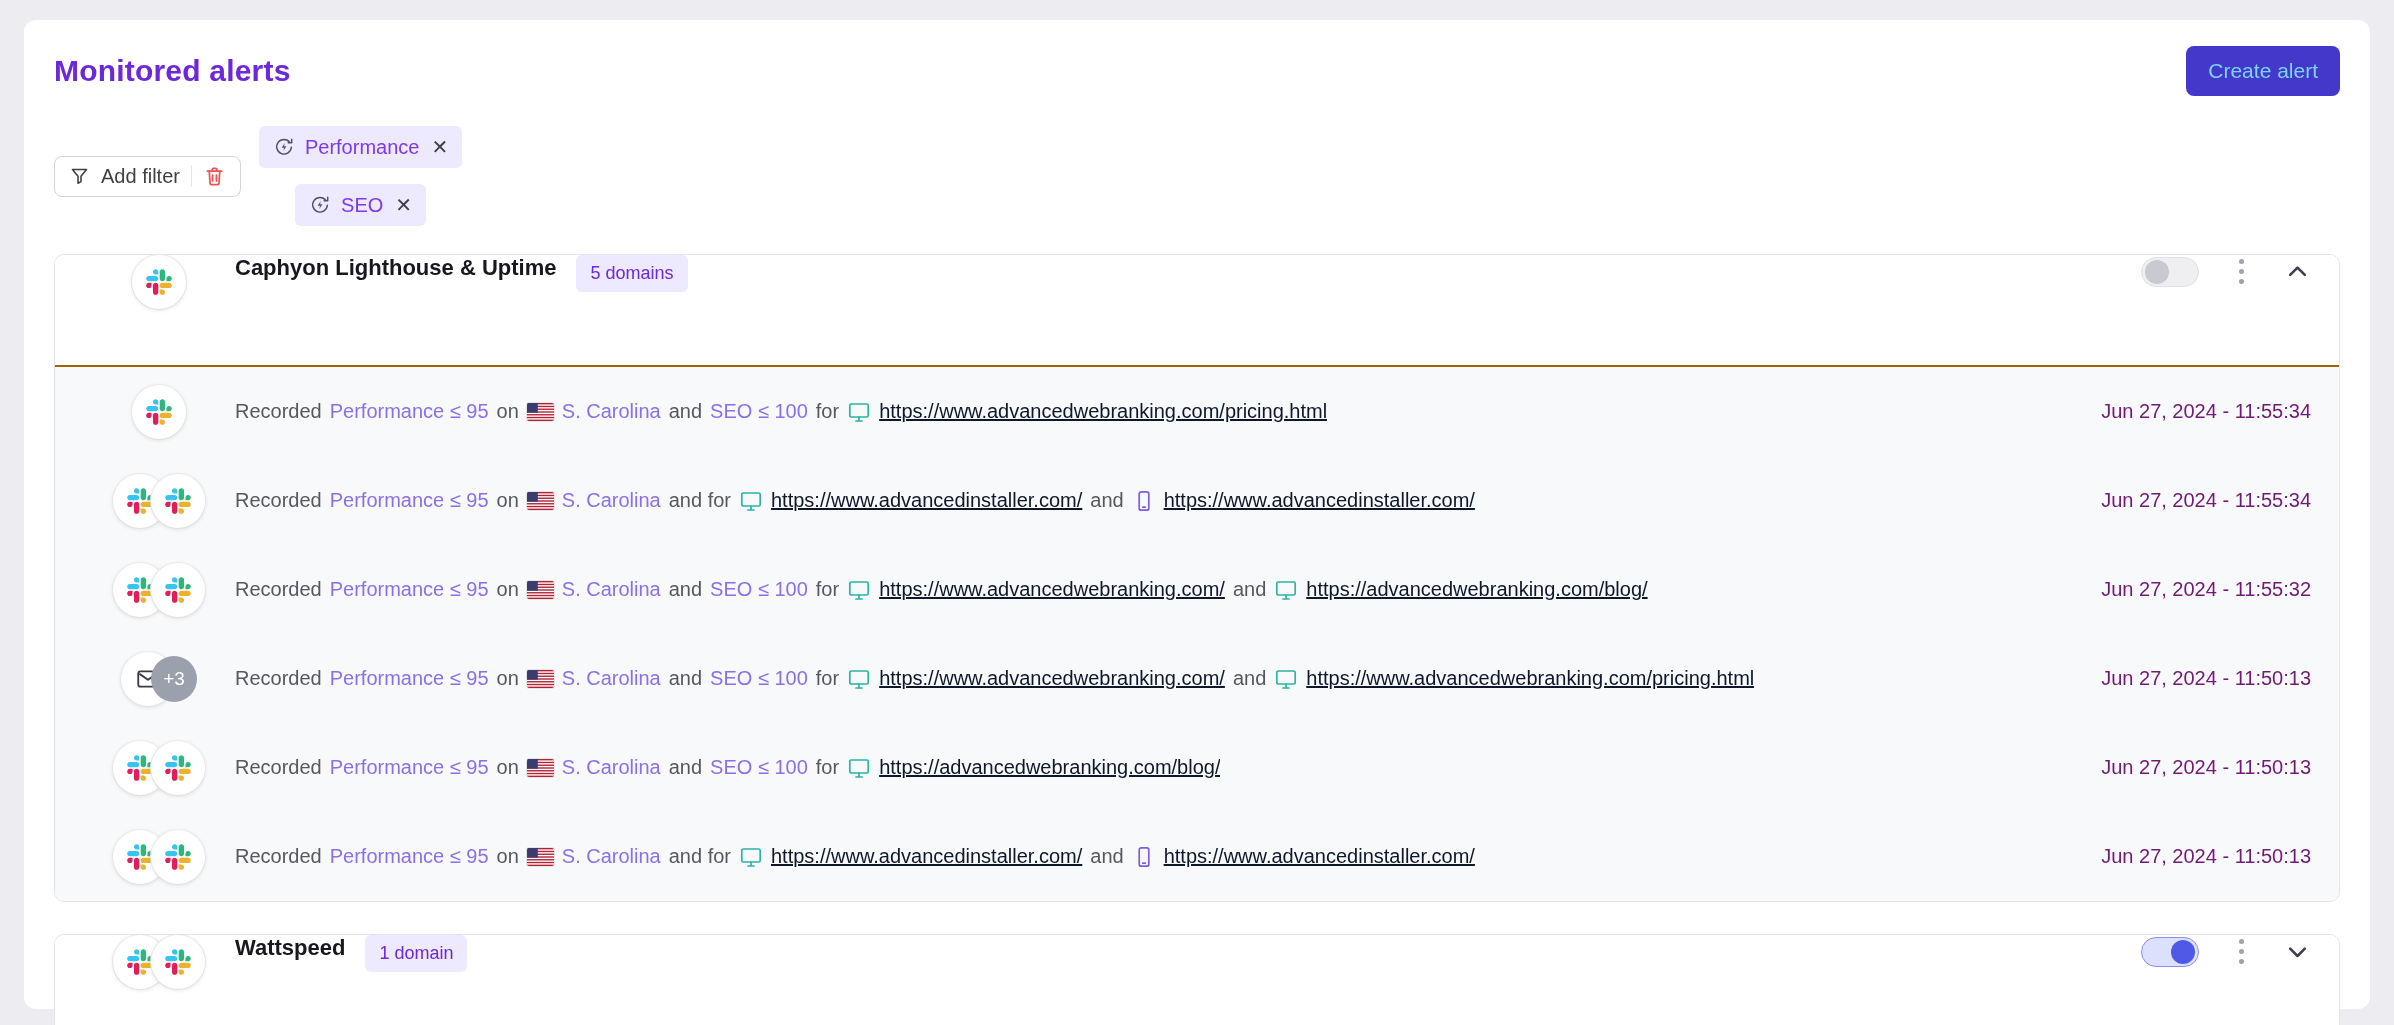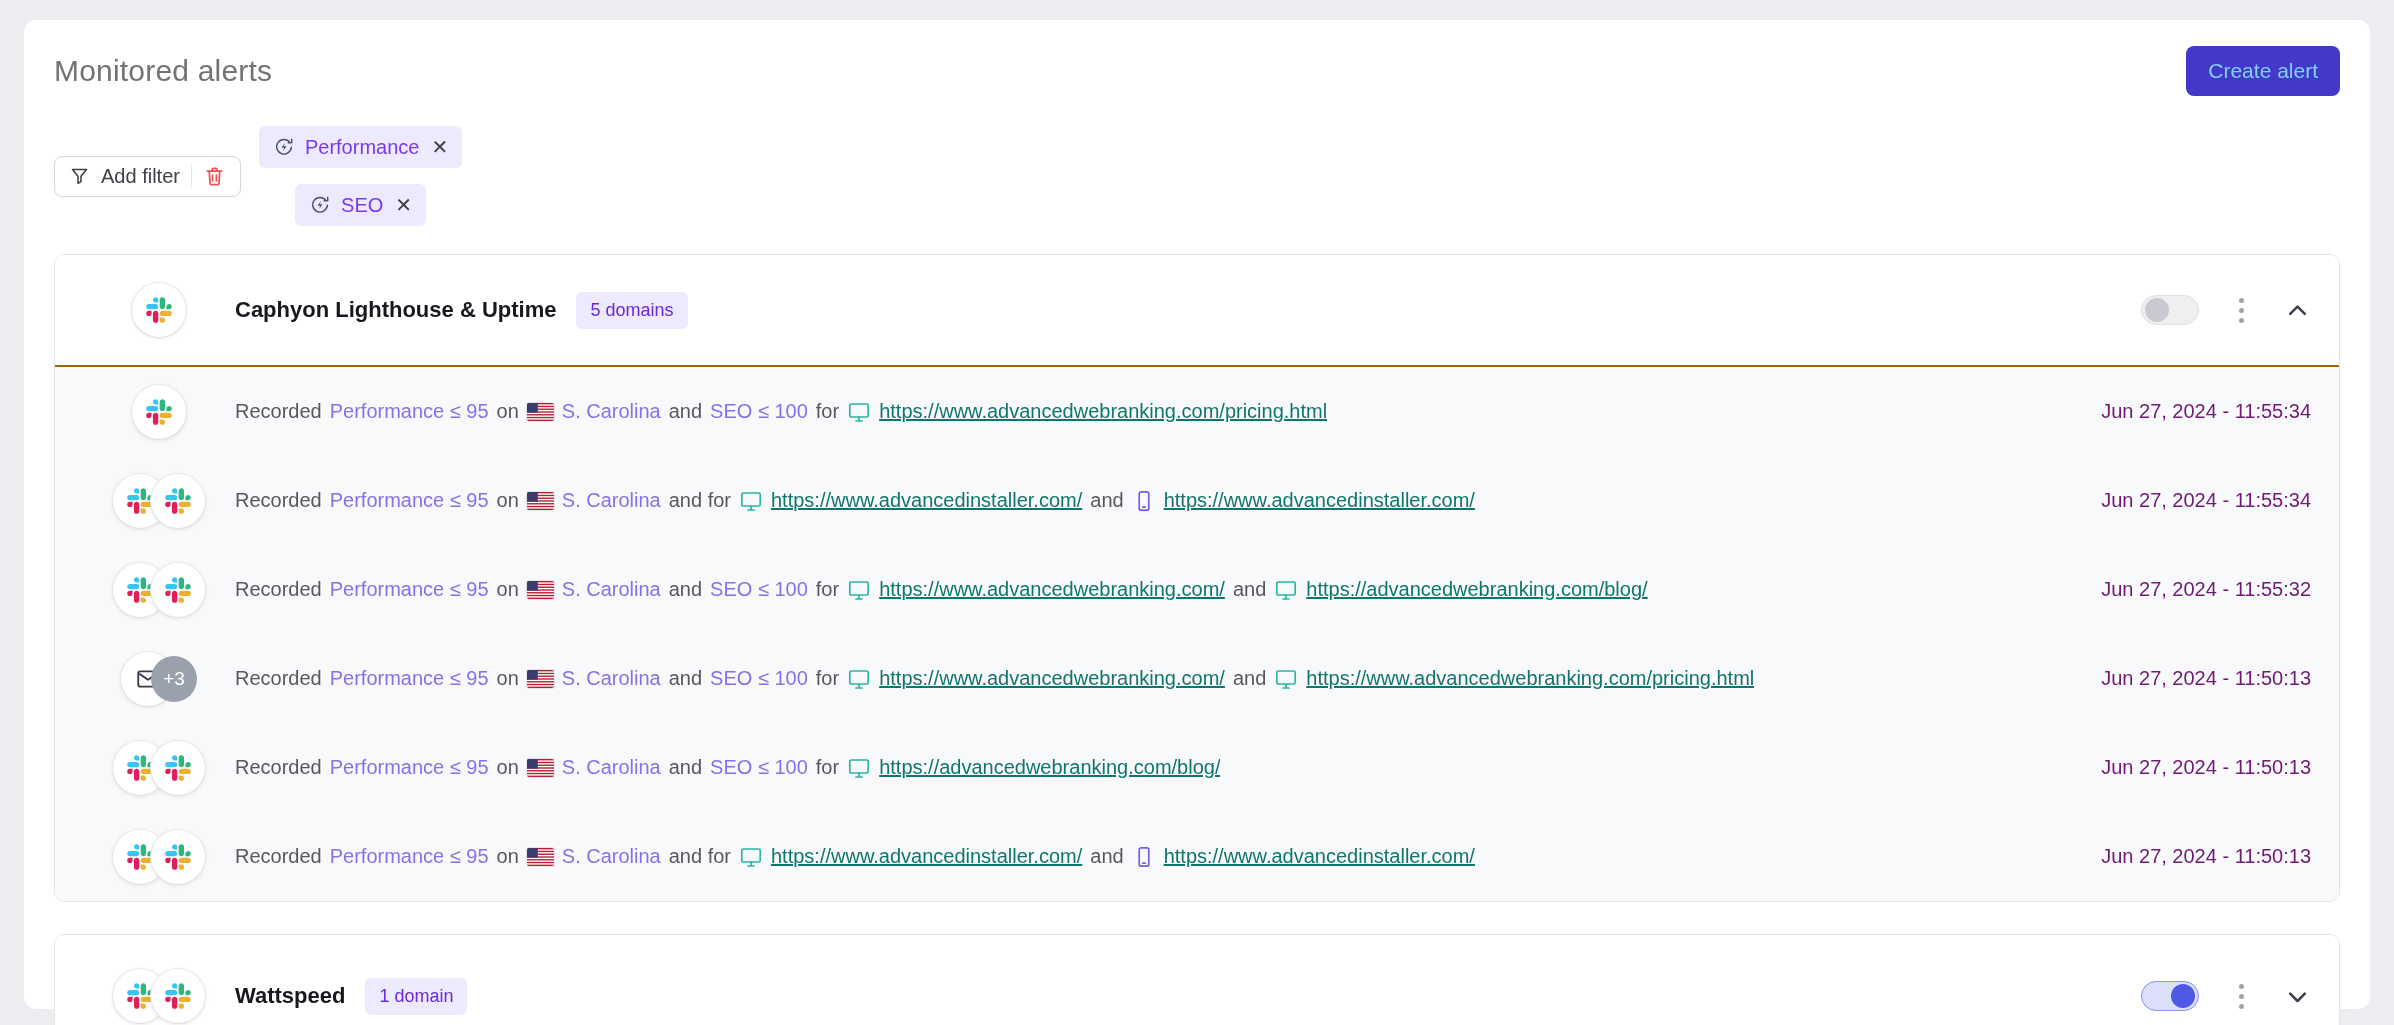--- a/index.html
+++ b/index.html
@@ -9,21 +9,21 @@
     font-family:"Liberation Sans", sans-serif;
     position:relative;
     overflow:hidden;
   }
   .panel {
     position:absolute; left:24px; top:20px; right:24px; bottom:16px;
     background:#FFFFFF; border-radius:12px;
     padding:26px 16px 16px;
   }
   .panel-header { display:flex; align-items:center; justify-content:space-between; padding:0 14px; }
-  .page-title { font-size:30px; font-weight:400; color:#737373; letter-spacing:.2px; }
+  .page-title { font-size:30px; font-weight:700; color:#6d28d9; letter-spacing:.2px; }
   .btn-primary {
     background:#4338CA; color:#7dd3fc; border:none; border-radius:8px;
     font-family:inherit; font-size:21px; padding:13px 22px; cursor:pointer;
   }
   
   .filter-row { display:flex; align-items:center; gap:18px; margin:30px 14px 0; }
   .add-filter {
     display:inline-flex; align-items:center; gap:11px; height:41px;
     border:1px solid #D4D4D8; border-radius:8px; background:#fff;
     padding:0 14px; font-size:20px; color:#3F3F46; cursor:pointer;
@@ -39,21 +39,21 @@
     font-size:20px; color:#7C3AED; cursor:pointer;
   }
   .chip .cicon { display:flex; }
   .chip .cicon svg { width:22px; height:22px; }
   .chip .x { color:#3F3F46; font-size:20px; margin-left:2px; cursor:pointer; }
   
   .group-card {
     border:1px solid #E4E4E7; border-radius:10px; margin:28px 14px 0;
     background:#fff; overflow:hidden;
   }
-  .group-header { display:flex; align-items:center; height:110px; padding:0 28px; background:#fff; }
+  .group-header { display:flex; align-items:flex-start; height:110px; padding:0 28px; background:#fff; }
   .group-card.collapsed { margin-top:32px; }
   .group-card.collapsed .group-header { height:122px; }
   .avatar-zone { width:152px; flex:none; display:flex; align-items:center; justify-content:center; }
   .avatar {
     width:54px; height:54px; border-radius:50%; background:#fff; flex:none;
     box-shadow:0 1px 4px rgba(40,40,60,.15), 0 0 0 1px #F2F2F5;
     display:flex; align-items:center; justify-content:center;
   }
   .avatar svg { width:26px; height:26px; display:block; }
   .avatar + .avatar { margin-left:-16px; }
@@ -84,21 +84,21 @@
   .sentence {
     display:flex; align-items:center; flex-wrap:nowrap; gap:0 8px;
     font-size:20px; color:#57575F; min-width:0; overflow:hidden; white-space:nowrap;
   }
   .seg { flex:none; display:inline-flex; align-items:center; }
   .metric, .loc { color:#8A70E8; }
   .flag svg { width:27px; height:18px; border-radius:2px; display:block; box-shadow:0 0 0 1px rgba(0,0,0,.08); }
   .linkwrap { gap:8px; }
   .licon { display:flex; }
   .licon svg { width:24px; height:24px; display:block; }
-  a.link { color:#0f766e; text-decoration:underline; cursor:pointer; }
+  a.link { color:#0f172a; text-decoration:underline; cursor:pointer; }
   .timestamp { margin-left:auto; padding-left:24px; flex:none; font-size:20px; color:#701a75; }
 </style>
 </head>
 <body>
 
 <div class="panel">
 
   <div class="panel-header">
     <h1 class="page-title">Monitored alerts</h1>
     <button class="btn-primary">Create alert</button>

